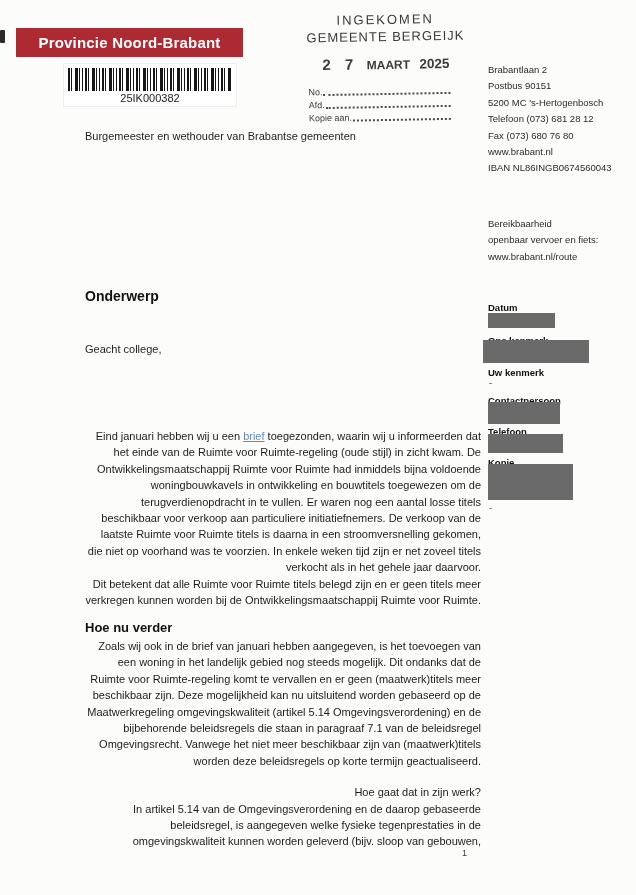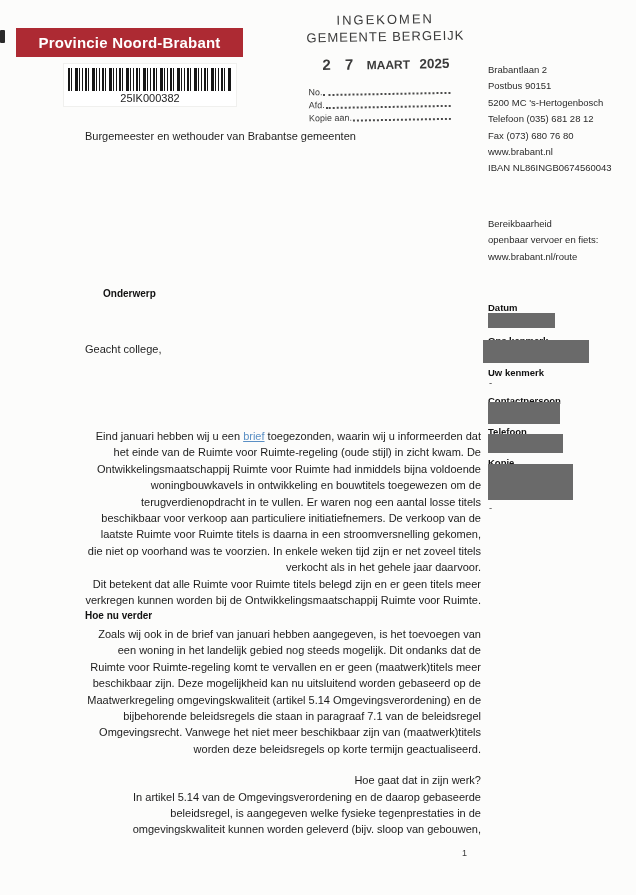--- a/index.html
+++ b/index.html
@@ -58,39 +58,39 @@
   .stamp-fields{margin:13px 0 0 18px;width:142px;}
   .stamp-row{display:flex;align-items:flex-end;font-size:9px;color:#3b3b3b;margin-top:3px;}
   .stamp-row .leader{flex:1;border-bottom:2px dotted #4a4a4a;margin:0 0 1px 1px;}
 
   
   .addr{position:absolute;left:488px;top:62px;font-size:9.5px;line-height:16.4px;color:#2a2a2a;}
   .access{position:absolute;left:488px;top:216px;font-size:9.5px;line-height:16.4px;color:#2a2a2a;}
 
   
   .recipient{position:absolute;left:85px;top:130px;font-size:11px;color:#1f1f1f;}
-  .subject-label{position:absolute;left:103px;top:288px;font-size:10px;font-weight:bold;color:#111;}
+  .subject-label{position:absolute;left:85px;top:288px;font-size:14px;font-weight:bold;color:#111;}
   .subject-value{position:absolute;left:85px;top:299px;font-size:11px;}
   .salutation{position:absolute;left:85px;top:343px;font-size:11px;}
 
   
   .m-label{position:absolute;left:488px;font-size:9.5px;font-weight:bold;color:#111;}
   .redact{position:absolute;background:var(--redaction-gray,#6a6a6a);}
   .lbl-datum{top:302px;}         .r-datum{left:488px;top:313px;width:67px;height:15px;}
   .lbl-onskenmerk{top:335px;}    .r-onskenmerk{left:483px;top:340px;width:106px;height:23px;}
   .lbl-uwkenmerk{top:367px;}     .v-uwkenmerk{position:absolute;left:489px;top:377px;font-size:9.5px;color:#333;}
   .lbl-contact{top:395px;}       .r-contact{left:488px;top:402px;width:72px;height:22px;}
   .lbl-telefoon{top:426px;}      .r-telefoon{left:488px;top:434px;width:75px;height:19px;}
   .lbl-email{top:457px;}         .r-email{left:488px;top:464px;width:85px;height:36px;}
   .v-trailing{position:absolute;left:489px;top:502px;font-size:9.5px;color:#444;}
 
   
   .body{position:absolute;left:85px;top:428px;width:396px;font-size:11px;line-height:16.4px;color:#1c1c1c;}
   .body p{margin:0;text-align:right;}
-  .body h3{font-size:10px;font-weight:bold;margin:0 0 1px 0;color:#111;}
+  .body h3{font-size:13px;font-weight:bold;margin:12px 0 1px 0;color:#111;}
   .body .mt{margin-top:15px;}
   .body a{color:var(--link-blue,#5a8fc4);text-decoration:underline;cursor:pointer;}
 
   .page-number{position:absolute;left:462px;top:848px;font-size:9px;color:#3a3a3a;}
 </style>
 </head>
 <body>
 
 <div class="page">
 
@@ -126,21 +126,21 @@
         <span>Kopie aan.</span>
         <span class="leader"></span>
       </div>
     </div>
   </div>
 
   <div class="addr">
     <div>Brabantlaan 2</div>
     <div>Postbus 90151</div>
     <div>5200 MC 's-Hertogenbosch</div>
-    <div>Telefoon (035) 681 28 12</div>
+    <div>Telefoon (073) 681 28 12</div>
     <div>Fax (073) 680 76 80</div>
     <div>www.brabant.nl</div>
     <div>IBAN NL86INGB0674560043</div>
   </div>
 
   <div class="access">
     <div>Bereikbaarheid</div>
     <div>openbaar vervoer en fiets:</div>
     <div>www.brabant.nl/route</div>
   </div>

